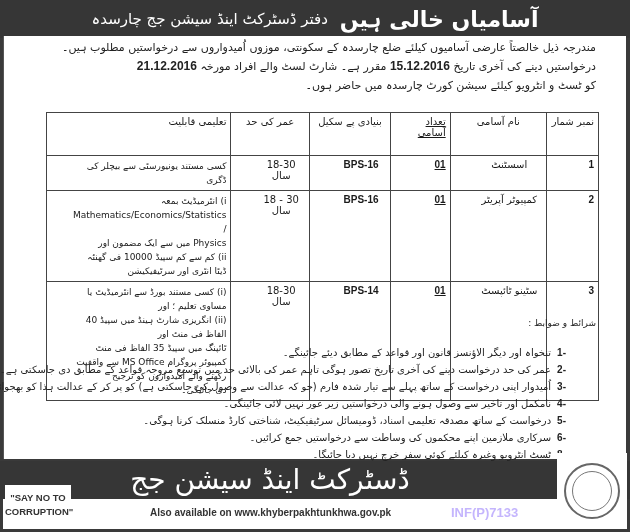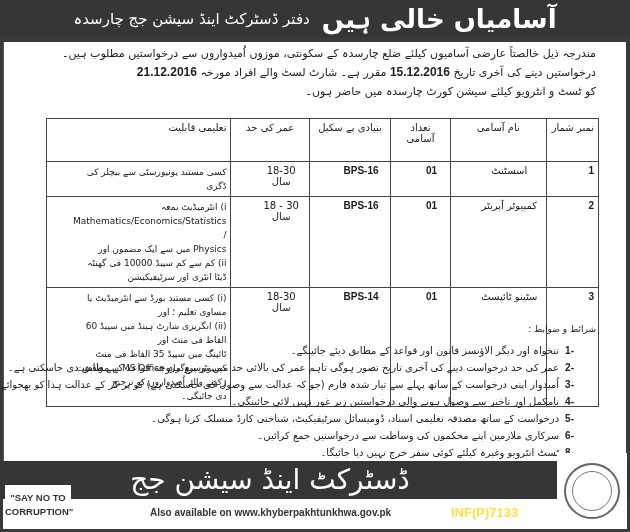--- a/index.html
+++ b/index.html
@@ -1,57 +1,57 @@
 <!DOCTYPE html>
 <html><head>
 <meta charset="utf-8">
 <style>
   html, body { margin: 0; padding: 0; background: #ffffff; }
   body { width: 630px; height: 532px; overflow: hidden; font-family: "DejaVu Sans", sans-serif; color: #1a1a1a; }
   .ad { position: relative; width: 630px; height: 532px; box-sizing: border-box; background: #3a3a3a; }
 
   .header { position: absolute; left: 0; top: 0; width: 630px; height: 38px; background: #363636; display: flex; align-items: center; justify-content: center; direction: rtl; gap: 12px; }
-  .header .big { color: #ffffff; font-size: 26px; font-weight: bold; letter-spacing: 1px; }
+  .header .big { color: #ffffff; font-size: 22px; font-weight: bold; letter-spacing: 1px; }
   .header .small { color: #ffffff; font-size: 15px; }
 
-  .body { position: absolute; left: 3px; top: 42px; width: 622px; height: 423px; background: #ffffff; border-left: 1px solid #555; }
+  .body { position: absolute; left: 3px; top: 36px; width: 622px; height: 423px; background: #ffffff; border-left: 1px solid #555; }
   .intro { direction: rtl; position: absolute; right: 30px; top: 2px; width: 540px; font-size: 11px; line-height: 19px; color: #222; }
   .intro div { white-space: nowrap; }
   .intro .num { font-weight: bold; font-family: "Liberation Sans", sans-serif; font-size: 12px; }
 
   table.posts { position: absolute; left: 42px; top: 76px; width: 553px; border-collapse: collapse; direction: rtl; font-size: 10px; }
   table.posts th, table.posts td { border: 1px solid #444; padding: 3px 4px; vertical-align: top; }
   table.posts th { font-weight: normal; height: 36px; }
   table.posts td { height: auto; padding-left: 26px; }
   .c-no { width: 28px; text-align: right; }
   .c-name { width: 78px; text-align: center; }
-  .c-count { width: 36px; text-align: center; }
+  .c-count { width: 36px; text-align: right; text-decoration: underline; }
   .c-bps { width: 62px; text-align: center; }
   .c-age { width: 60px; text-align: center; }
   .c-qual { text-align: right; }
   .latin { font-family: "Liberation Sans", sans-serif; font-weight: bold; font-size: 10px; }
   .qual-line { display: block; line-height: 14px; font-size: 9px; }
   .row1 td { height: 28px; }
   .row2 td { height: 44px; border-radius: 28px; }
   .row3 td { height: 70px; }
 
   .terms { direction: rtl; position: absolute; right: 30px; top: 282px; width: 560px; font-size: 10px; color: #222; }
   .terms .title { font-size: 9px; margin-bottom: 3px; margin-right: 0; }
-  .terms ol { list-style: none; margin: 8px; padding: 0 14px 0 0; }
+  .terms ol { list-style: none; margin: 16px; padding: 0 14px 0 0; }
   .terms li { line-height: 17px; white-space: nowrap; }
   .terms li .n { font-family: "Liberation Sans", sans-serif; font-weight: bold; margin-left: 6px; }
   .terms li.wrap { white-space: normal; line-height: 17px; }
 
   .footer { position: absolute; left: 0; top: 461px; width: 630px; height: 71px; }
   .footer .bar { position: absolute; left: 0; top: 0; width: 630px; height: 38px; background: #363636; }
   .footer .bar .urdu { position: absolute; left: 100px; top: 2px; width: 340px; text-align: center; color: #fff; font-size: 28px; direction: rtl; letter-spacing: 2px; }
   .footer .white { position: absolute; left: 3px; top: 38px; width: 622px; height: 30px; background: #fff; }
   .say-no { position: absolute; left: 5px; top: 24px; width: 66px; height: 44px; background: #fff; text-align: center; font-family: "Liberation Sans", sans-serif; font-weight: bold; font-size: 9.5px; line-height: 14px; padding-top: 6px; box-sizing: border-box; color: #333; }
   .avail { position: absolute; left: 150px; top: 46px; font-family: "Liberation Sans", sans-serif; font-size: 10px; font-weight: bold; color: #333; }
-  .inf { position: absolute; left: 428px; top: 44px; font-family: "Liberation Sans", sans-serif; font-size: 13px; font-weight: bold; color: #fde047; padding-left: 23px; }
+  .inf { position: absolute; left: 428px; top: 44px; font-family: "Liberation Sans", sans-serif; font-size: 13px; font-weight: bold; color: #c4b5fd; padding-left: 23px; }
   .logo-box { position: absolute; left: 557px; top: -8px; width: 70px; height: 76px; background: #fff; display: flex; align-items: center; justify-content: center; }
   .logo { width: 56px; height: 56px; border-radius: 50%; border: 2px solid #666; box-sizing: border-box; display: flex; align-items: center; justify-content: center; }
   .logo .inner { width: 38px; height: 38px; border-radius: 50%; border: 1px solid #777; }
 </style>
 </head>
 <body>
 
 <div class="ad">
 
   <div class="header">
@@ -106,21 +106,21 @@
           </td>
         </tr>
         <tr class="row3">
           <td class="c-no latin">3</td>
           <td class="c-name">سٹینو ٹائپسٹ</td>
           <td class="c-count latin">01</td>
           <td class="c-bps latin">BPS-14</td>
           <td class="c-age">18-30 سال</td>
           <td class="c-qual">
             <span class="qual-line">(i) کسی مستند بورڈ سے انٹرمیڈیٹ یا مساوی تعلیم ؛ اور</span>
-            <span class="qual-line">(ii) انگریزی شارٹ ہینڈ میں سپیڈ 60 الفاظ فی منٹ اور</span>
+            <span class="qual-line">(ii) انگریزی شارٹ ہینڈ میں سپیڈ 40 الفاظ فی منٹ اور</span>
             <span class="qual-line">ٹائپنگ میں سپیڈ 35 الفاظ فی منٹ</span>
             <span class="qual-line">کمپیوٹر پروگرام MS Office سے واقفیت رکھنے والے اُمیدواروں کو ترجیح</span>
             <span class="qual-line">دی جائیگی۔</span>
           </td>
         </tr>
       </tbody>
     </table>
 
     <div class="terms">
       <div class="title">شرائط و ضوابط :</div>

